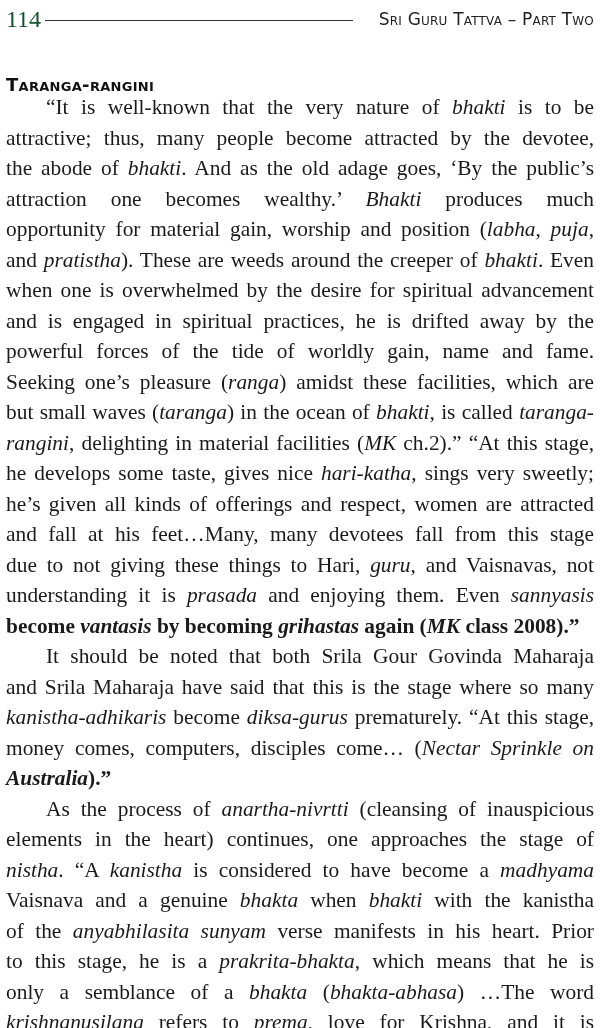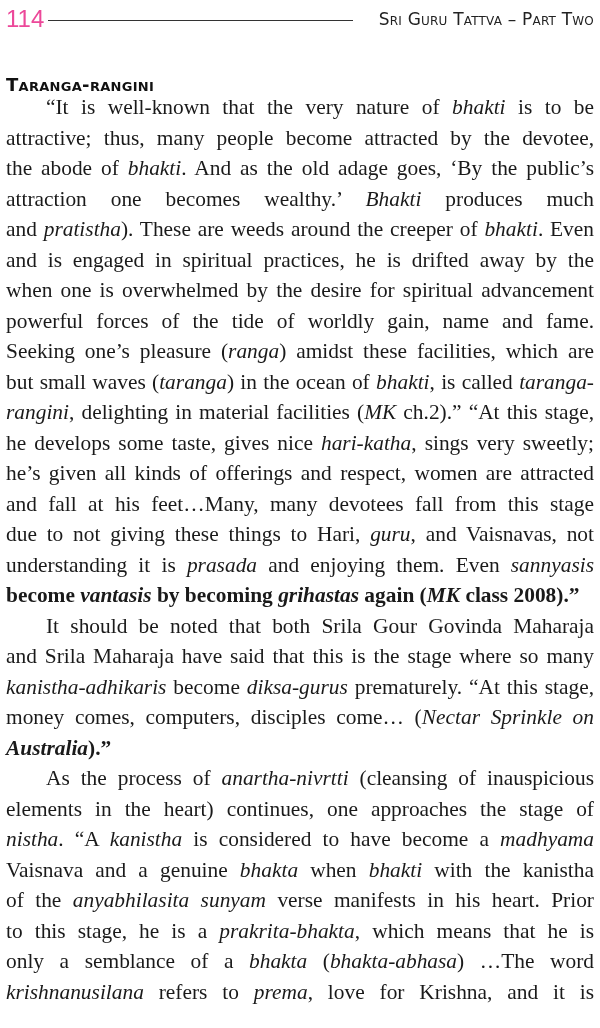--- a/index.html
+++ b/index.html
@@ -2,21 +2,21 @@
 <html><head>
 <meta charset="utf-8">
 <style>
   html, body { margin: 0; padding: 0; background: #ffffff; }
   body { width: 600px; height: 1028px; overflow: hidden; position: relative; color: #1a1a1a; }
   .running-head {
     position: absolute; left: 6px; top: 2px; width: 588px; height: 34px;
     display: flex; align-items: center;
   }
   .page-number {
-    font-family: Liberation Sans, sans-serif; font-size: 24px; color: #ec4899;
+    font-family: Liberation Serif, serif; font-size: 24px; color: #14532d;
     margin-right: 4px;
   }
   .rule { flex: 1; height: 0; border-top: 1.4px solid #333; margin-top: 2px; margin-right: 10px; }
   .running-title {
     font-family: "DejaVu Sans", sans-serif; font-size: 17px; color: #222;
     font-variant: small-caps; letter-spacing: 0.2px; white-space: nowrap; margin-left: 16px;
   }
   .section-heading {
     position: absolute; left: 6px; top: 74px;
     font-family: "DejaVu Sans", sans-serif; font-weight: bold; font-size: 18px;
@@ -41,23 +41,24 @@
   <span class="running-title">Sri Guru Tattva – Part Two</span>
 </div>
 
 <div class="section-heading">Taranga-rangini</div>
 
 <div class="body-text" id="body-text">
     <span class="line indent"><span>“It is well-known that the very nature of </span><i>bhakti</i><span> is to be</span></span>
     <span class="line"><span>attractive; thus, many people become attracted by the devotee,</span></span>
     <span class="line"><span>the abode of </span><i>bhakti</i><span>. And as the old adage goes, ‘By the public’s</span></span>
     <span class="line"><span>attraction one becomes wealthy.’ </span><i>Bhakti</i><span> produces much</span></span>
+    <span class="line"><span>opportunity for material gain, worship and position (</span><i>labha</i><span>, </span><i>puja</i><span>,</span></span>
     <span class="line"><span>and </span><i>pratistha</i><span>). These are weeds around the creeper of </span><i>bhakti</i><span>. Even</span></span>
+    <span class="line"><span>when one is overwhelmed by the desire for spiritual advancement</span></span>
     <span class="line"><span>and is engaged in spiritual practices, he is drifted away by the</span></span>
-    <span class="line"><span>when one is overwhelmed by the desire for spiritual advancement</span></span>
     <span class="line"><span>powerful forces of the tide of worldly gain, name and fame.</span></span>
     <span class="line"><span>Seeking one’s pleasure (</span><i>ranga</i><span>) amidst these facilities, which are</span></span>
     <span class="line"><span>but small waves (</span><i>taranga</i><span>) in the ocean of </span><i>bhakti</i><span>, is called </span><i>taranga-</i></span>
     <span class="line"><i>rangini</i><span>, delighting in material facilities (</span><i>MK</i><span> ch.2).” “At this stage,</span></span>
     <span class="line"><span>he develops some taste, gives nice </span><i>hari-katha</i><span>, sings very sweetly;</span></span>
     <span class="line"><span>he’s given all kinds of offerings and respect, women are attracted</span></span>
     <span class="line"><span>and fall at his feet…Many, many devotees fall from this stage</span></span>
     <span class="line"><span>due to not giving these things to Hari, </span><i>guru</i><span>, and Vaisnavas, not</span></span>
     <span class="line"><span>understanding it is </span><i>prasada</i><span> and enjoying them. Even </span><i>sannyasis</i></span>
     <span class="line last"><span>become </span><i>vantasis</i><span> by becoming </span><i>grihastas</i><span> again (</span><i>MK</i><span> class 2008).”</span></span>

